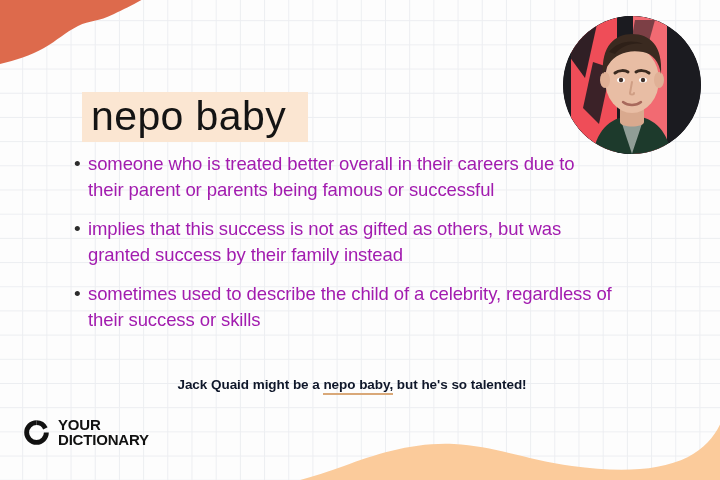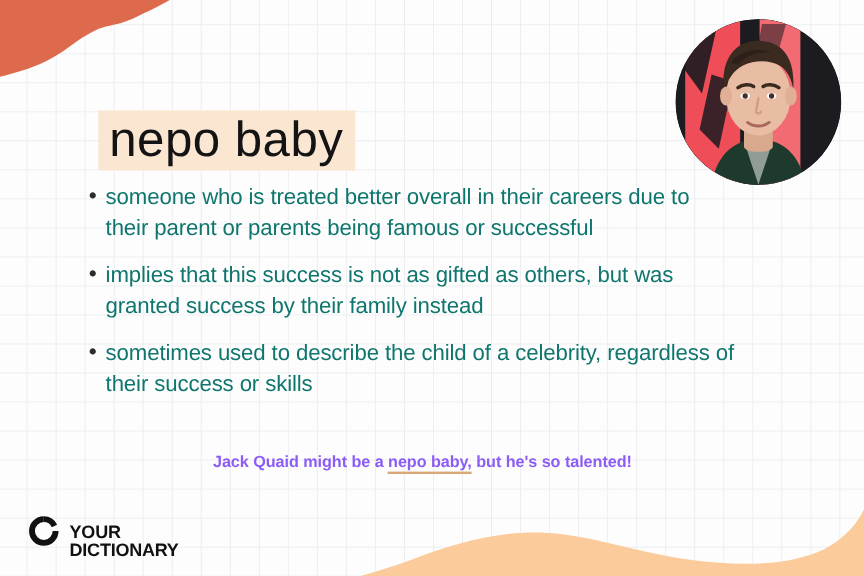--- a/index.html
+++ b/index.html
@@ -53,21 +53,21 @@
     left:82px; top:92px;
   }
   #headword {
     display:inline-block;
     background:#fbe6d2;
     color:#141414;
     font-size:41px;
     line-height:44px;
     letter-spacing:.4px;
     font-weight:400;
-    padding:2px 10px 4px 9px;
+    padding:2px 22px 4px 9px;
     white-space:nowrap;
   }
 
   
   #definitions {
     position:absolute;
     left:74px; top:151px;
     width:540px;
   }
   .def-item {
@@ -77,33 +77,33 @@
   }
   .def-bullet {
     color:#2c2c2c;
     font-size:19px;
     line-height:25px;
     width:14px;
     flex:0 0 14px;
     text-align:left;
   }
   .def-text {
-    color:#0f766e;
+    color:#a21caf;
     font-size:18.5px;
     line-height:25.5px;
     letter-spacing:-.1px;
     flex:1 1 auto;
   }
 
   
   #example {
     position:absolute;
     left:0; right:16px; top:377px;
     text-align:center;
-    color:#8b5cf6;
+    color:#0f172a;
     font-size:13.5px;
     font-weight:700;
     letter-spacing:-.05px;
   }
   #example .hl {
     border-bottom:2px solid #d9a878;
     padding-bottom:1px;
   }
 
   
@@ -114,21 +114,20 @@
     align-items:center;
     gap:8px;
   }
   #logo-mark { width:27px; height:27px; flex:0 0 27px; }
   #logo-text {
     color:#111111;
     font-weight:700;
     font-size:15px;
     line-height:14.5px;
     letter-spacing:-.2px;
-    margin-top:19px;
   }
   #logo-text div { display:block; }
 </style>
 </head>
 <body>
 
 <div id="card">
 
   <div id="grid"></div>
 

